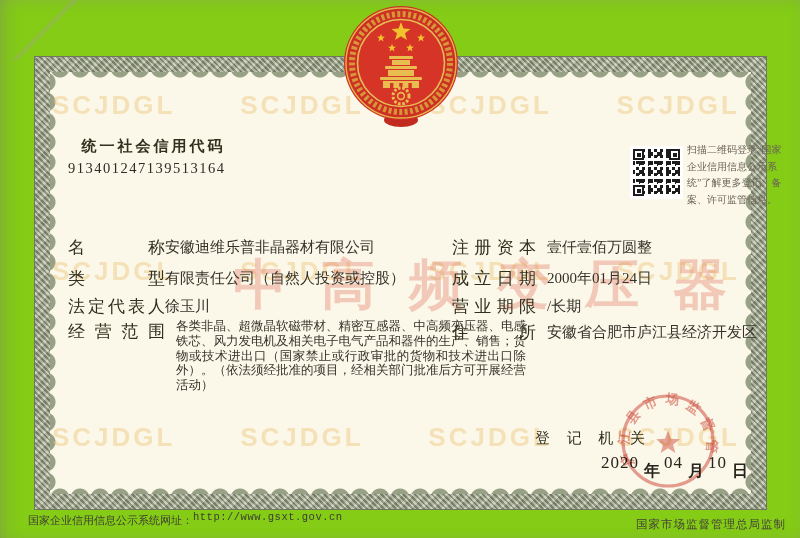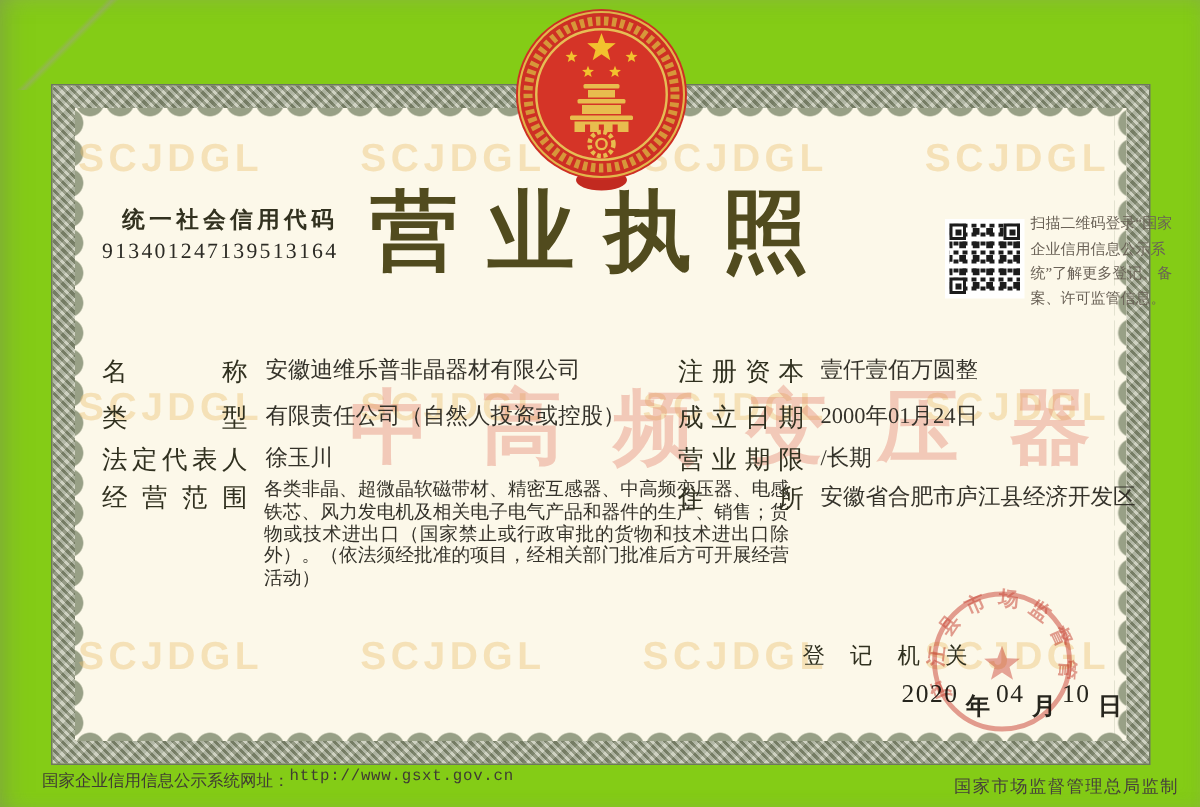--- a/index.html
+++ b/index.html
@@ -58,21 +58,21 @@
   .finder::after{content:"";position:absolute;inset:1.5px;background:#1c1c1c;}
   .f-tl{left:0;top:0}.f-tr{right:0;top:0}.f-bl{left:0;bottom:0}
   .qr-caption{position:absolute;left:652px;top:85px;width:96px;font-size:10px;line-height:16.5px;color:#6a6257;}
 
   
   .flabel{display:inline-block;text-align:justify;text-align-last:justify;font-family:"Liberation Sans",sans-serif;
         font-weight:normal;font-size:17px;color:#30301f;vertical-align:top;line-height:1.15;}
   .fval{font-size:15px;color:#34322a;vertical-align:top;line-height:1.2;}
   .lrow{position:absolute;left:33px;white-space:nowrap;}
   .lrow .flabel{width:97px;}
-  .lrow .fval{margin-left:12px;}
+  .lrow .fval{}
   .rrow{position:absolute;left:417px;white-space:nowrap;}
   .rrow .flabel{width:84px;}
   .rrow .fval{margin-left:11px;}
   .r1{top:181px}.r2{top:212px}.r3{top:240px}.r4l{top:265px}.r4{top:266px}
   .scope-val{position:absolute;left:141px;top:262px;width:350px;font-size:12.5px;line-height:14.8px;
         color:#34322a;text-align:justify;}
 
   
   .registrar{position:absolute;left:500px;top:372px;}
   .registrar .flabel{width:110px;font-size:15px;}
@@ -148,21 +148,20 @@
       <rect x="66.4" y="81" width="3.4" height="5" fill="#d53427"></rect>
       <circle cx="59" cy="94" r="8" fill="none" stroke="#e8bc4e" stroke-width="3" stroke-dasharray="2.6 1.7"></circle>
       <circle cx="59" cy="94" r="3.4" fill="none" stroke="#e8bc4e" stroke-width="1.6"></circle>
     </svg>
 
     <div class="credit">
       <div class="lab">统一社会信用代码</div>
       <div class="code">913401247139513164</div>
     </div>
 
-    <div class="title">营业执照</div>
 
     <div class="qr">
       <div class="qr-pattern">
         <div class="finder f-tl"></div>
         <div class="finder f-tr"></div>
         <div class="finder f-bl"></div>
       </div>
     </div>
     <div class="qr-caption">扫描二维码登录“国家企业信用信息公示系统”了解更多登记、备案、许可监管信息。</div>
 

